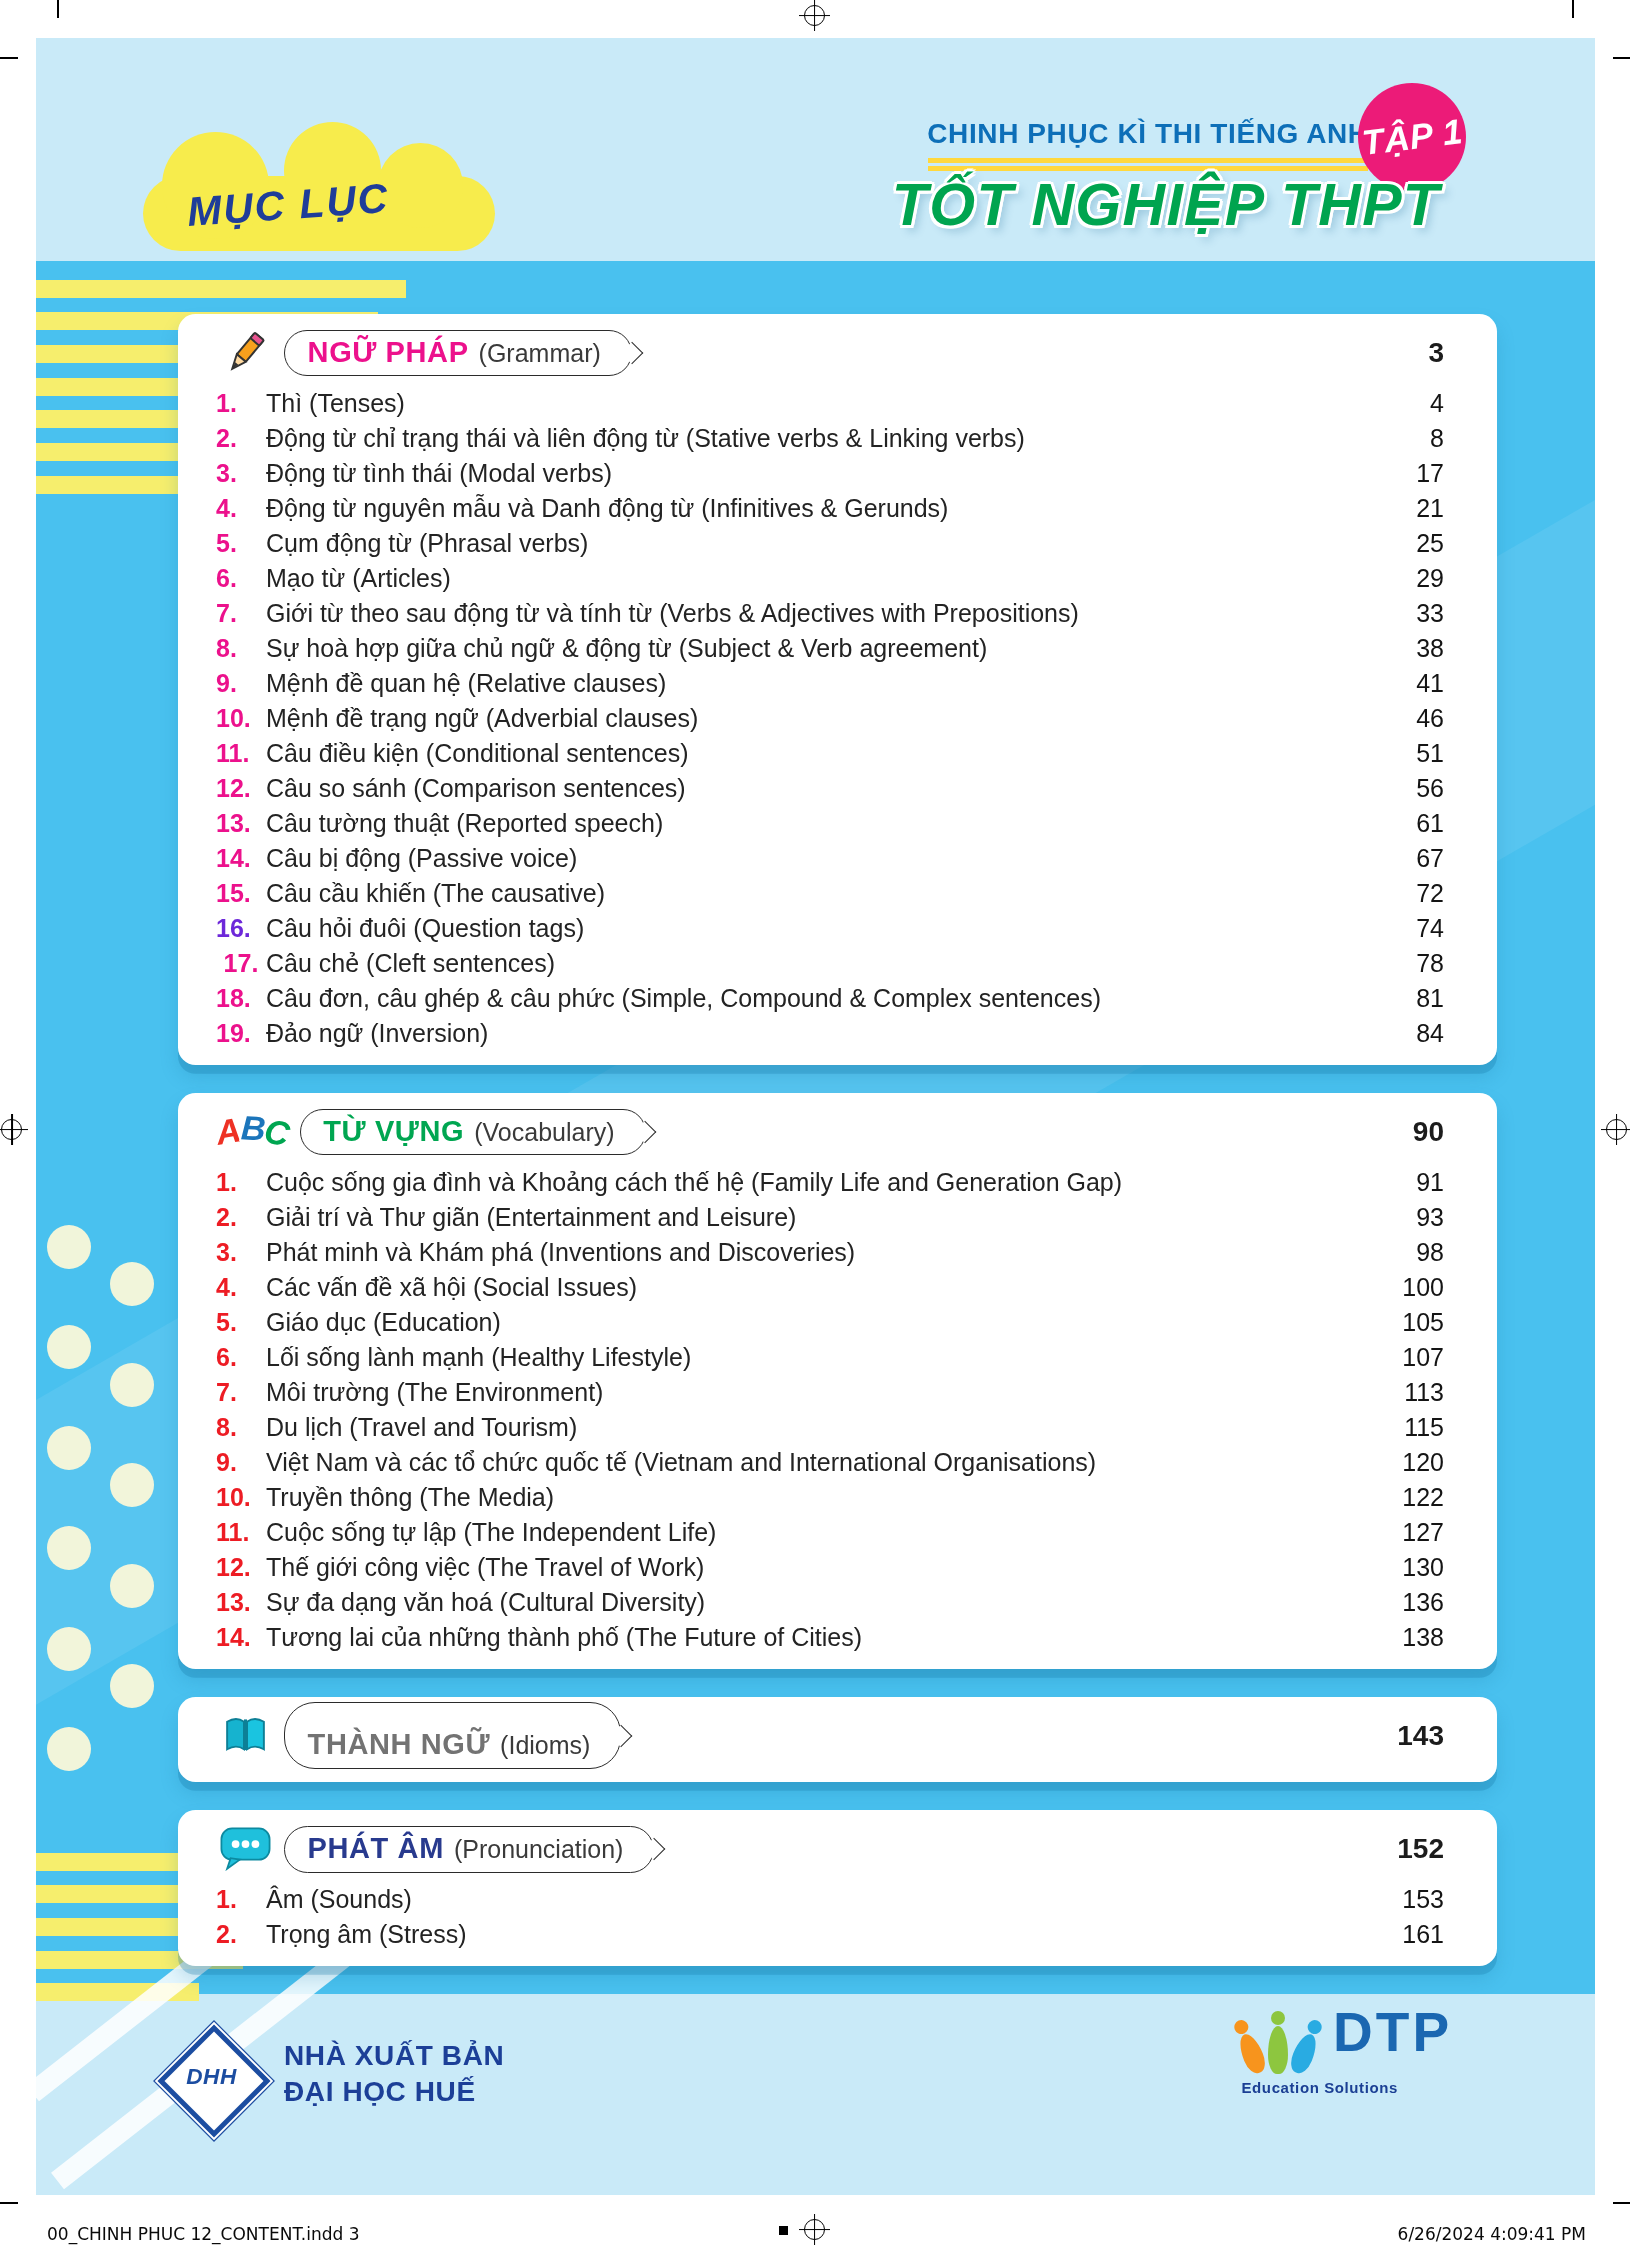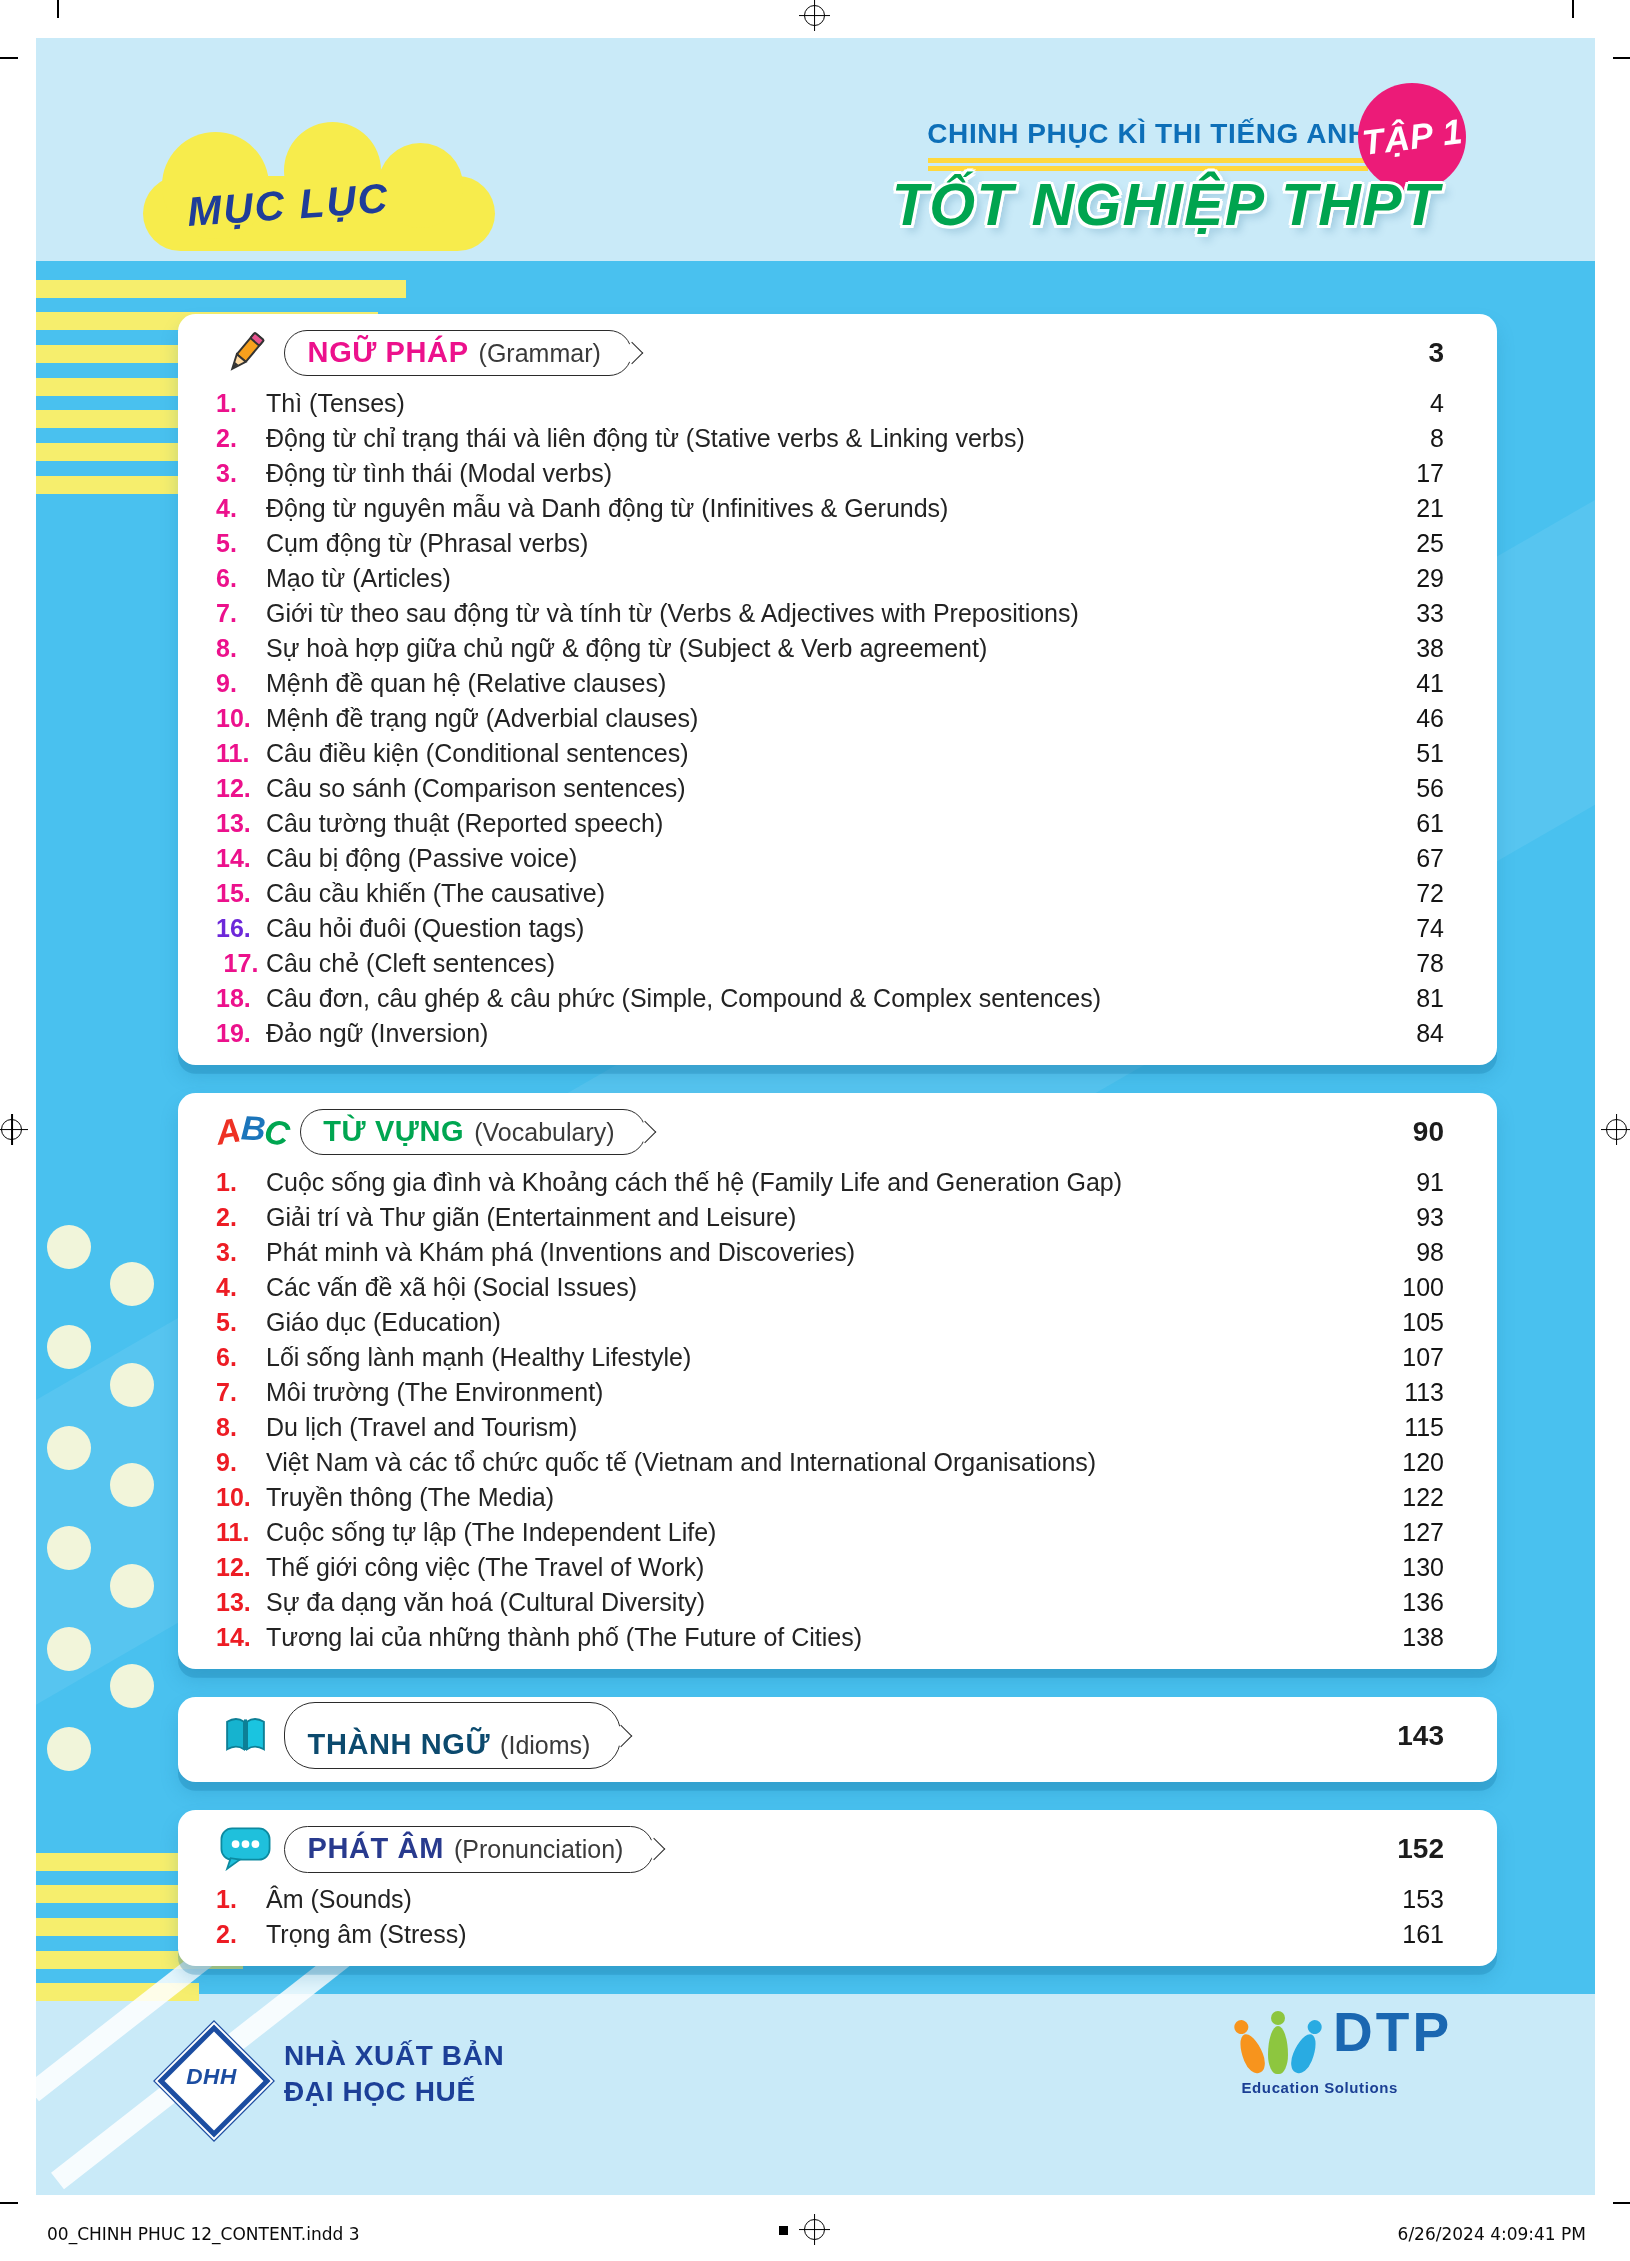--- a/index.html
+++ b/index.html
@@ -335,21 +335,21 @@
       <section class="card">
         <div class="card-header">
           <span class="icon-wrap">
             <svg viewBox="0 0 64 64" width="49" height="49">
               <path d="M8 14 Q20 7 30 14 L30 50 Q20 43 8 50 Z" fill="#16b3cf" stroke="#0d7f96" stroke-width="2.5"></path>
               <path d="M56 14 Q44 7 34 14 L34 50 Q44 43 56 50 Z" fill="#1ac4e0" stroke="#0d7f96" stroke-width="2.5"></path>
               <rect x="30" y="11" width="4" height="40" fill="#0d7f96"></rect>
             </svg>
           </span>
           <span class="pill">
-            <span class="t" style="color: #0c4a6e; margin-top: 20px;">THÀNH NGỮ</span>
+            <span class="t" style="color: #737373; margin-top: 20px;">THÀNH NGỮ</span>
             <span class="s">(Idioms)</span>
           </span>
           <span class="header-page">143</span>
         </div>
       </section>
       <section class="card">
         <div class="card-header">
           <span class="icon-wrap">
             <svg viewBox="0 0 72 62" width="51" height="44">
               <rect x="2" y="2" width="68" height="44" rx="15" fill="#1fc0dc" stroke="#0c8aa0" stroke-width="2.5"></rect>

